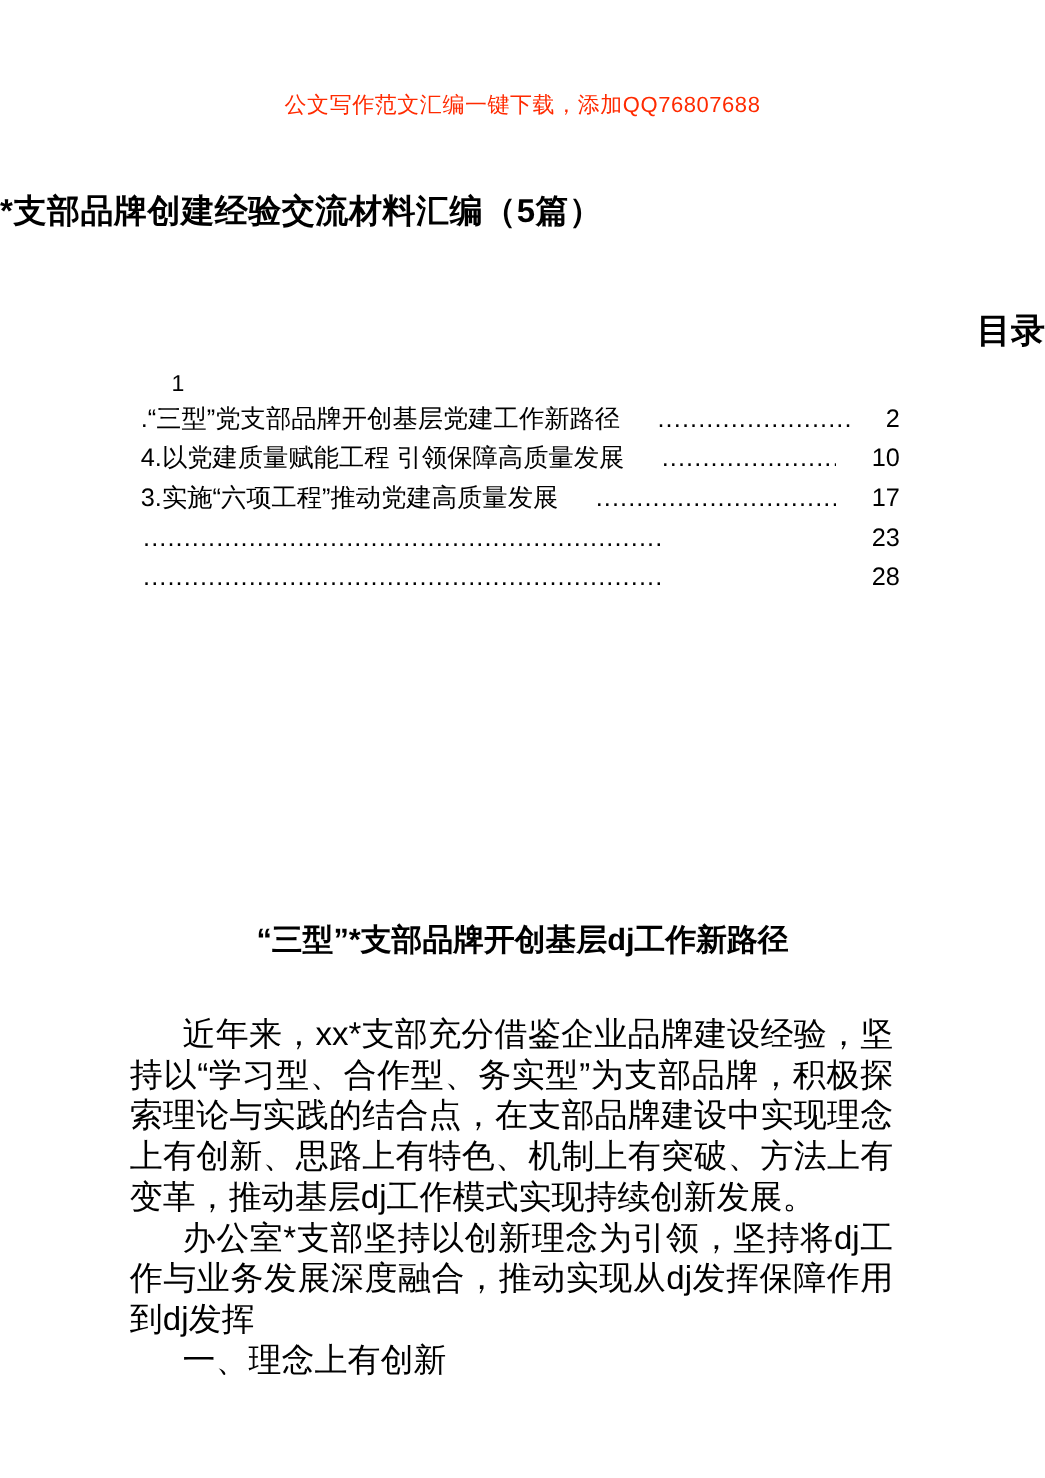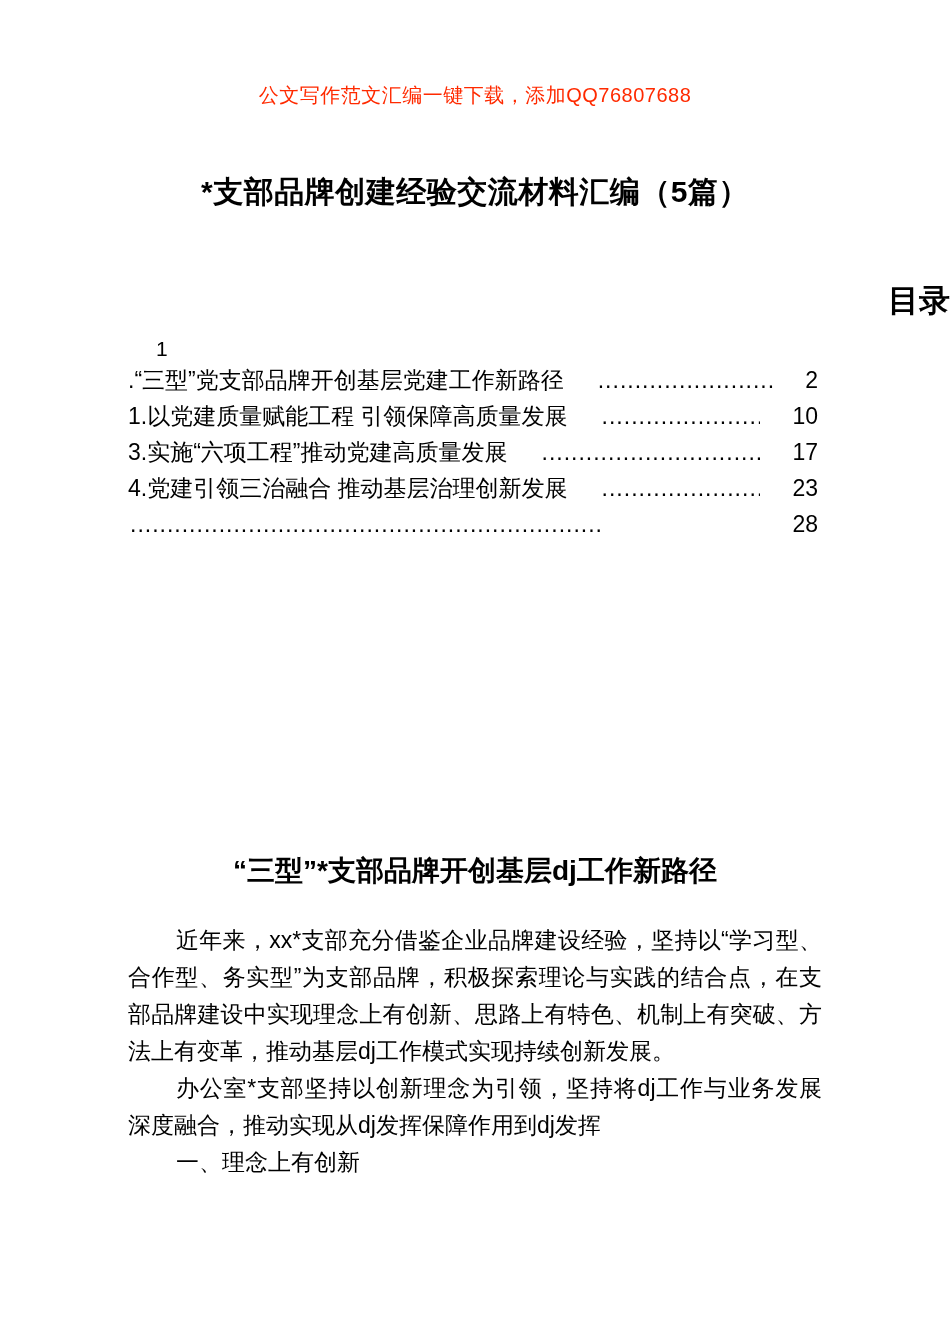--- a/index.html
+++ b/index.html
@@ -32,21 +32,21 @@
     font-size: 20px;
     font-family: "Liberation Sans", sans-serif;
     letter-spacing: 0.5px;
     white-space: nowrap;
   }
   .doc-title {
     position: absolute;
     top: 172px;
     left: 0;
     width: 950px;
-    text-align: center;
+    text-align: left;
     font-size: 30px;
     font-weight: bold;
     font-family: "Liberation Sans", sans-serif;
     letter-spacing: 0.5px;
   }
   .toc-heading {
     position: absolute;
     top: 280px;
     left: 0;
     width: 950px;
@@ -88,28 +88,27 @@
     flex: 0 0 auto;
   }
   .section-title {
     position: absolute;
     top: 836px;
     left: 0;
     width: 950px;
     text-align: center;
     font-size: 28px;
     font-weight: bold;
-    margin-top: 16px;
   }
   .body-text {
     position: absolute;
     top: 922px;
-    left: 128px;
+    left: 118px;
     width: 694px;
-    font-size: 23px;
+    font-size: 30px;
     line-height: 37px;
     text-align: justify;
   }
   .body-text p {
     margin: 0;
     text-indent: 48px;
   }
 </style>
 </head>
 <body>
@@ -125,33 +124,32 @@
   <div class="toc">
     <div class="toc-lead">1</div>
 
     <div class="toc-row">
       <span class="t-label">.“三型”党支部品牌开创基层党建工作新路径</span>
       <span class="t-dots">................................................................</span>
       <span class="t-page">2</span>
     </div>
 
     <div class="toc-row">
-      <span class="t-label">1.以党建质量赋能工程 引领保障高质量发展</span>
+      <span class="t-label">4.以党建质量赋能工程 引领保障高质量发展</span>
       <span class="t-dots">................................................................</span>
       <span class="t-page">10</span>
     </div>
 
     <div class="toc-row">
       <span class="t-label">3.实施“六项工程”推动党建高质量发展</span>
       <span class="t-dots">................................................................</span>
       <span class="t-page">17</span>
     </div>
 
     <div class="toc-row">
-      <span class="t-label">4.党建引领三治融合 推动基层治理创新发展</span>
       <span class="t-dots">................................................................</span>
       <span class="t-page">23</span>
     </div>
 
     <div class="toc-row">
       <span class="t-dots">................................................................</span>
       <span class="t-page">28</span>
     </div>
   </div>
 

